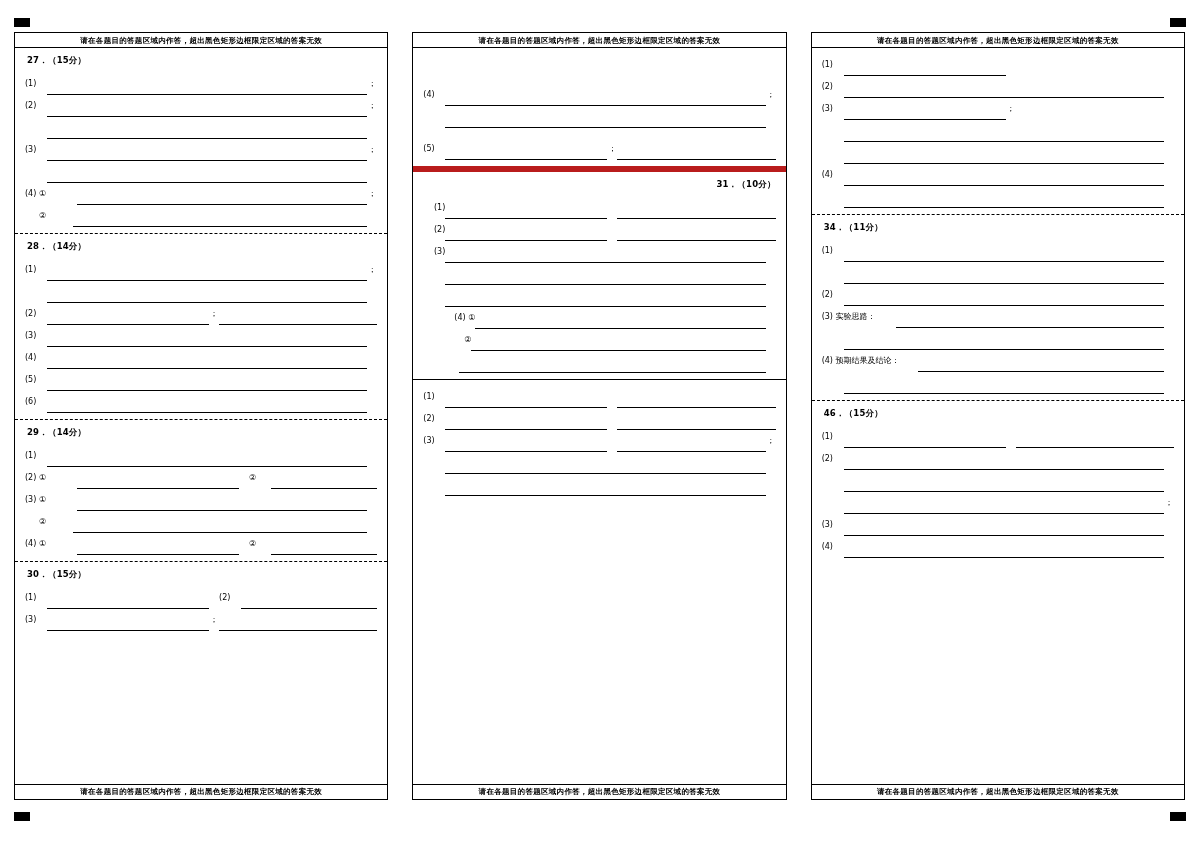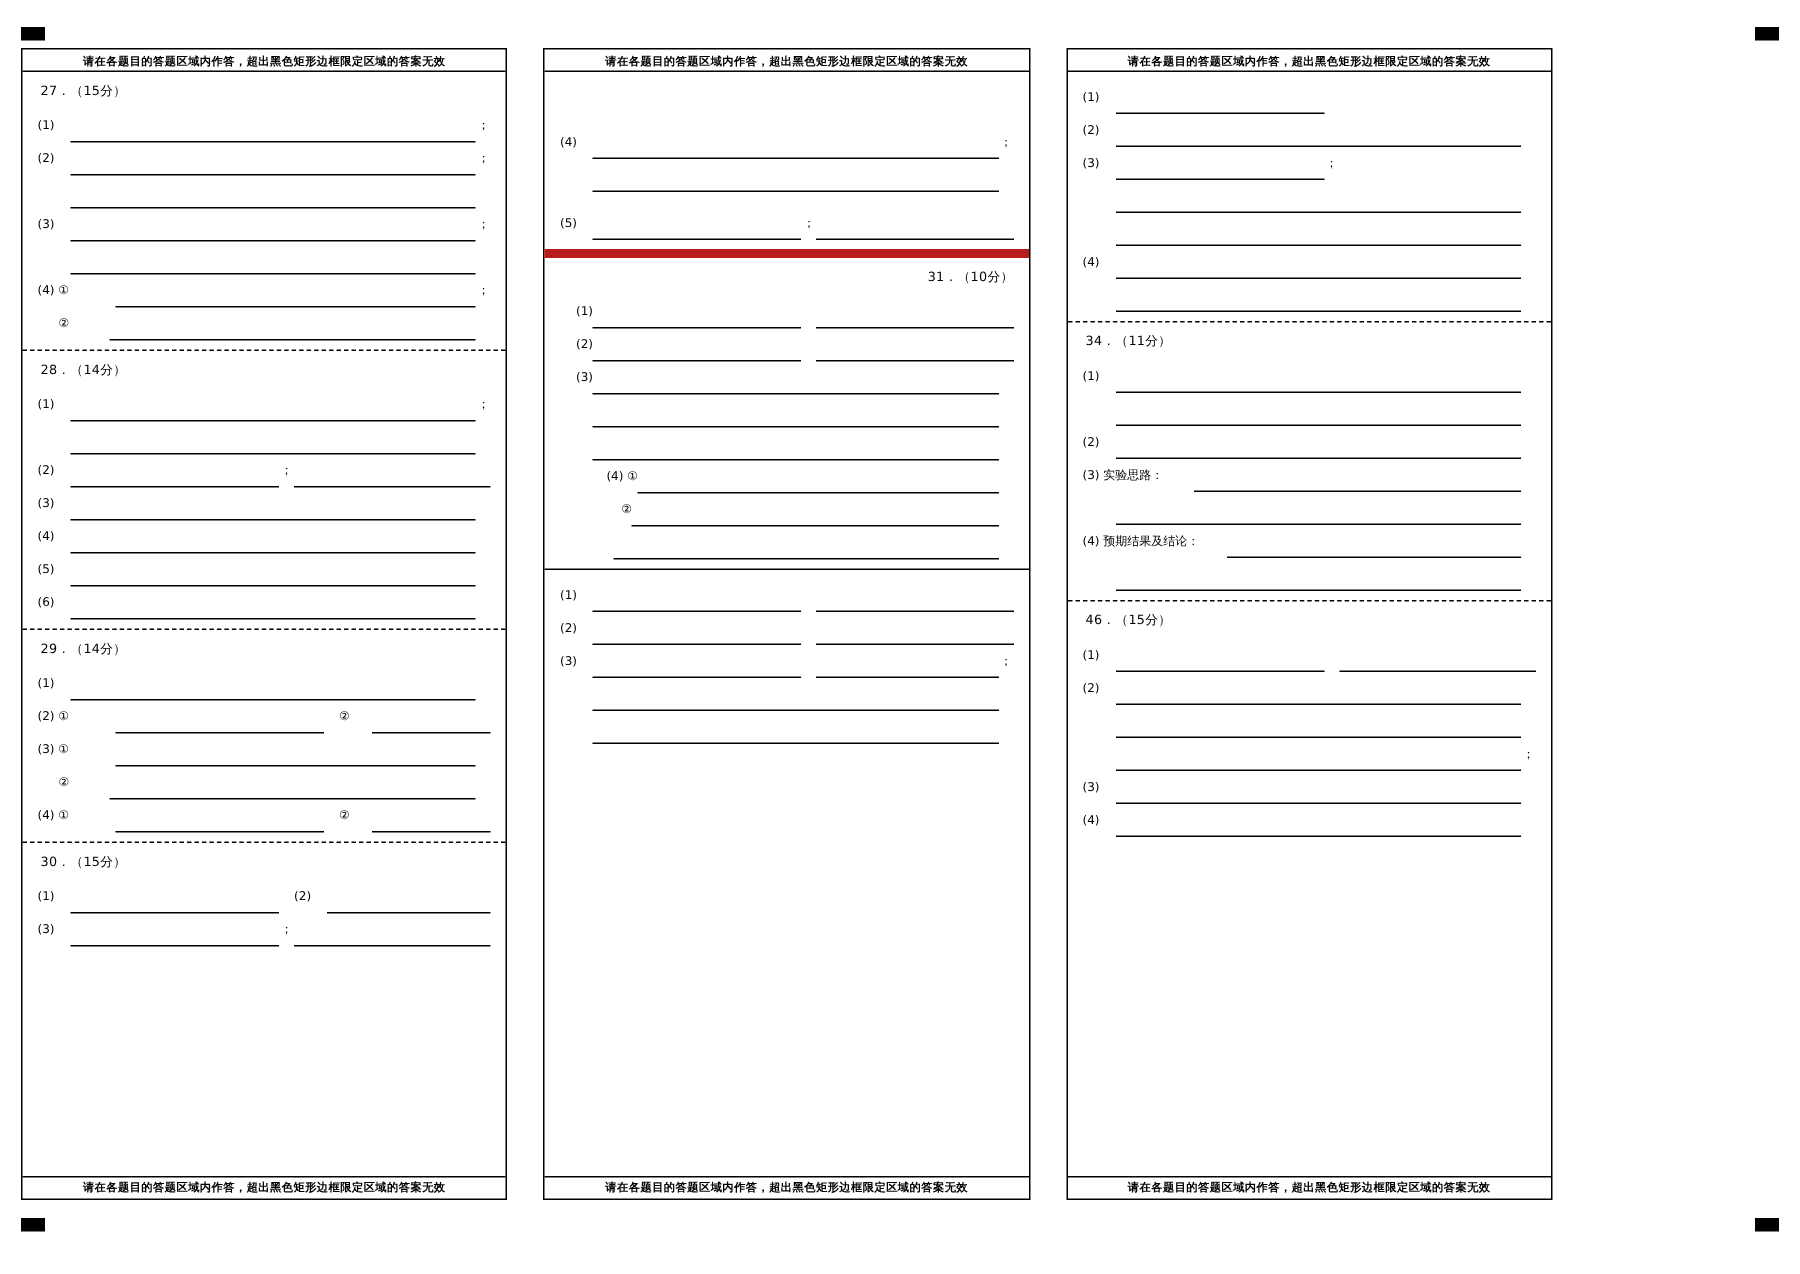--- a/index.html
+++ b/index.html
@@ -6,37 +6,37 @@
   body{width:1200px;height:849px;font-family:"DejaVu Sans","Liberation Sans",sans-serif;color:#000;}
   .sheet{position:relative;width:1200px;height:849px;box-sizing:border-box;}
 
   
   .mark{position:absolute;width:16px;height:9px;background:#000;}
   .mark.tl{left:14px;top:18px;}
   .mark.tr{right:14px;top:18px;}
   .mark.bl{left:14px;top:812px;}
   .mark.br{right:14px;top:812px;}
 
-  .columns{position:absolute;left:14px;top:32px;width:1021px;height:768px;display:flex;gap:24px;}
+  .columns{position:absolute;left:14px;top:32px;width:1171px;height:768px;display:flex;gap:24px;}
   .col{position:relative;flex:1;border:1px solid #000;box-sizing:border-box;display:flex;flex-direction:column;background:#fff;}
 
   .col-head,.col-foot{
     flex:0 0 auto;text-align:center;font-size:7.5px;font-weight:bold;letter-spacing:.3px;
     padding:3px 0 2px;border-bottom:1px solid #000;line-height:1.2;
   }
   .col-foot{border-bottom:none;border-top:1px solid #000;padding:2px 0 3px;}
 
   .col-body{flex:1 1 auto;display:flex;flex-direction:column;}
 
   .qblock{position:relative;padding:6px 10px 6px 10px;box-sizing:border-box;}
   .qblock+.qblock{border-top:1px dashed #000;}
   .qblock.solid+.qblock{border-top:1px solid #000;}
   .qblock.nodivider{border-top:none;}
 
-  .qtitle{font-size:8.5px;font-weight:normal;margin:1px 0 6px 2px;letter-spacing:.2px;}
+  .qtitle{font-size:8.5px;font-weight:bold;margin:1px 0 6px 2px;letter-spacing:.2px;}
 
   .row{display:flex;align-items:flex-end;margin-bottom:0;height:22px;}
   .lbl{font-size:8px;width:22px;flex:0 0 auto;line-height:22px;}
   .lbl.wide{width:52px;}
   .lbl.xwide{width:74px;}
   .lbl.sub{width:34px;padding-left:14px;}
   .line{flex:1 1 auto;border-bottom:1px solid #000;height:14px;}
   .gap{flex:0 0 auto;width:10px;}
   .tail{flex:0 0 auto;font-size:8px;width:10px;text-align:center;line-height:22px;}
   .half{flex:0 0 auto;width:46%;border-bottom:1px solid #000;height:14px;}

